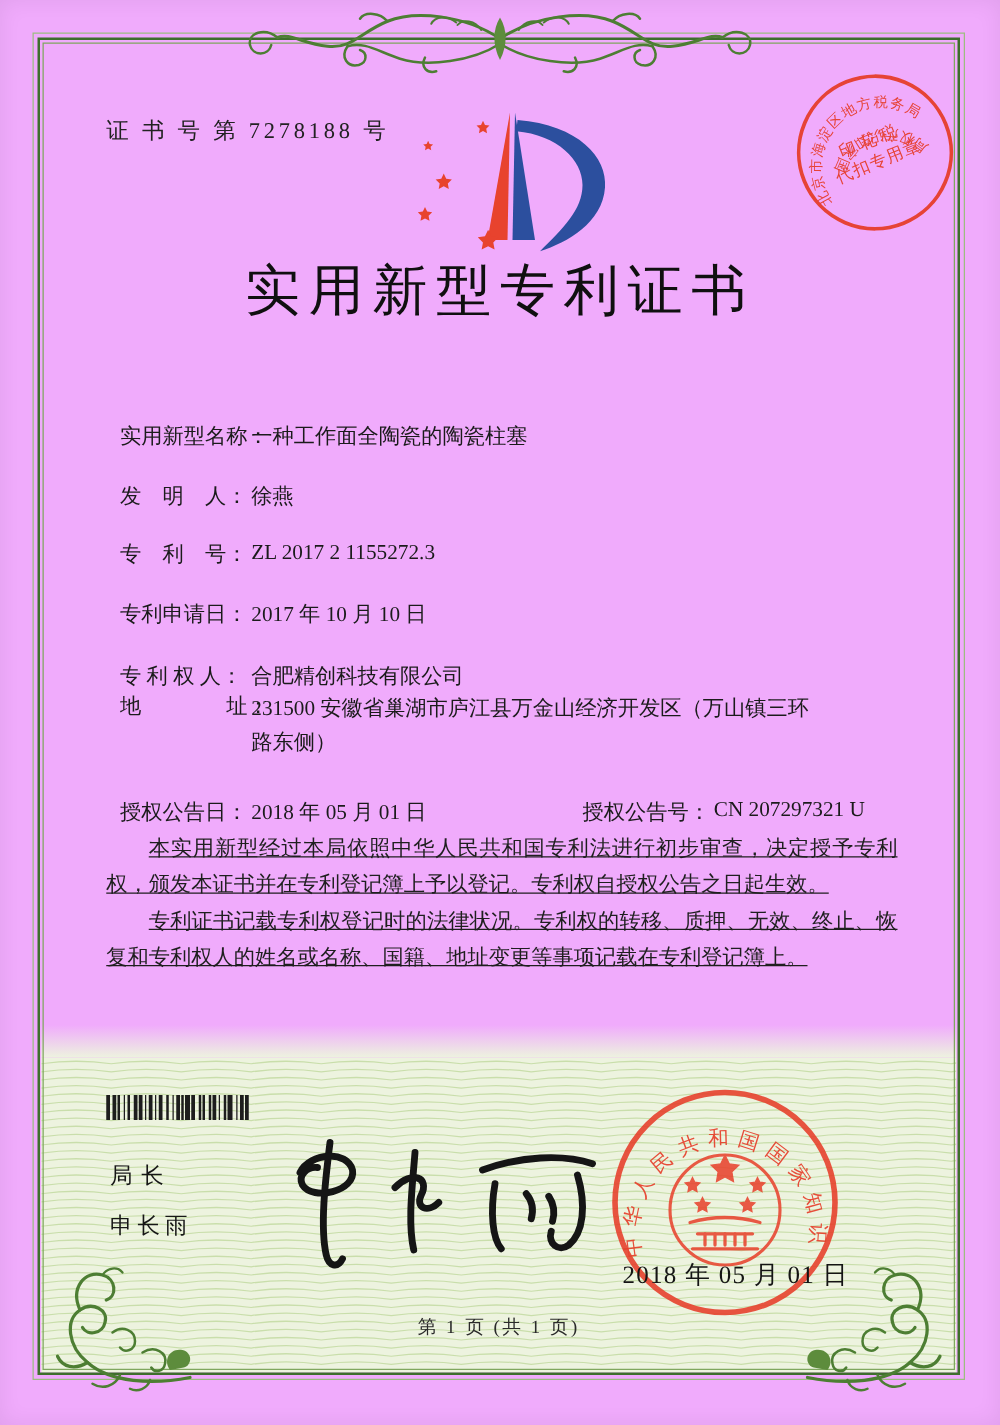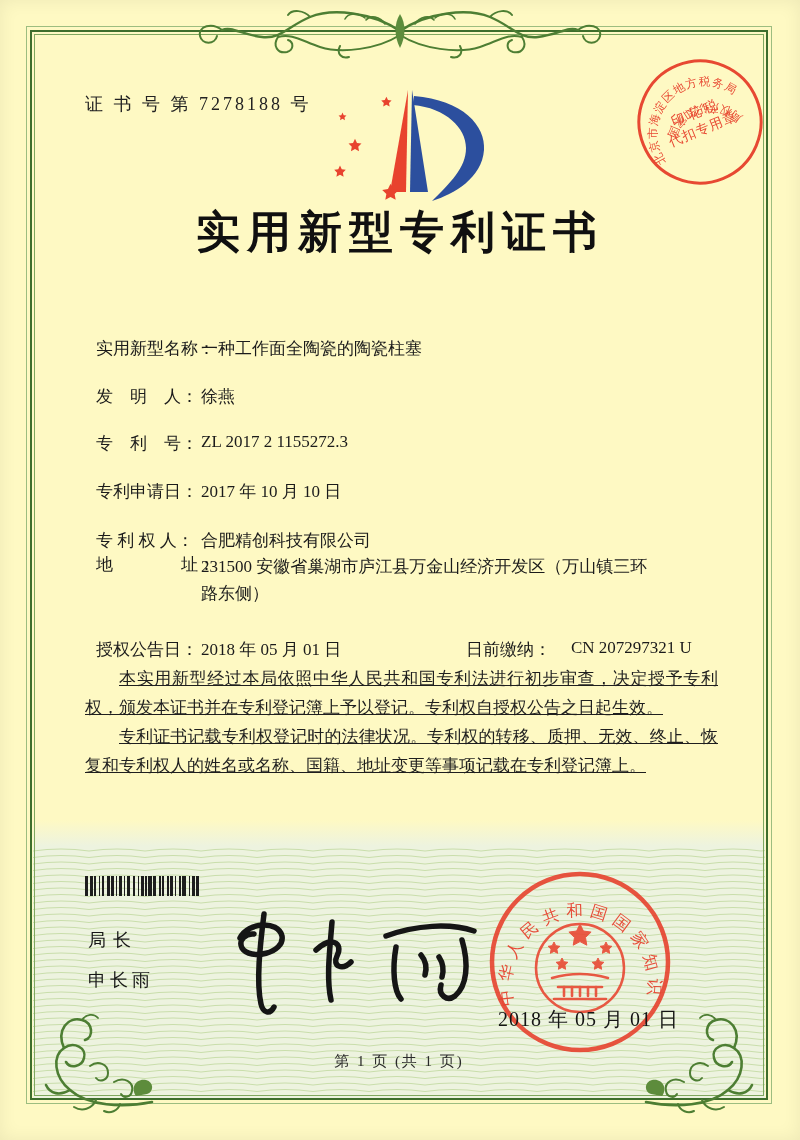--- a/index.html
+++ b/index.html
@@ -1,35 +1,35 @@
 <!DOCTYPE html>
 <html><head>
 <meta charset="utf-8">
 <style>
   html,body{margin:0;padding:0;background:#f4f4f2;}
   *{box-sizing:border-box;}
   .page{
     position:relative;width:800px;height:1140px;margin:0 auto;
-    background:#fef9c3;overflow:hidden;
+    background:#f0abfc;overflow:hidden;
     font-family:"Liberation Serif","DejaVu Serif",serif;
     box-shadow:inset 0 0 18px rgba(0,0,0,.07);
   }
   
   .frame{position:absolute;left:30px;top:30px;width:738px;height:1070px;border:2.5px solid #3e6e2c;}
   .frame .inner{position:absolute;inset:2px;border:1px solid #7fa75e;}
   .frame .outer{position:absolute;inset:-6px;border:1px solid #9cbd80;}
   
   .guilloche{position:absolute;left:33px;top:846px;width:732px;height:252px;background:#edf3df;}
   .guilloche-fade{position:absolute;left:33px;top:820px;width:732px;height:26px;
     background:linear-gradient(to bottom,rgba(237,243,223,0),#edf3df);}
   .cert-number{position:absolute;left:85px;top:92px;font-size:18px;letter-spacing:3px;color:#222;}
   .logo{position:absolute;left:318px;top:86px;}
   .tax-stamp{position:absolute;left:630px;top:52px;transform:rotate(-22deg);opacity:.93;}
   .title{position:absolute;left:0;top:203px;width:100%;text-align:center;
-    font-size:44px;font-weight:700;letter-spacing:7px;color:#101010;}
+    font-size:44px;font-weight:400;letter-spacing:7px;color:#101010;}
   .row{position:absolute;left:85px;font-size:17px;color:#1b1b1b;white-space:nowrap;}
   .row .lbl{display:inline-block;margin-left:11px;}
   .row .val{position:absolute;left:116px;top:0;white-space:nowrap;font-weight:500;}
   .row .val.wrap{white-space:normal;width:448px;line-height:27px;}
   .row2col{left:455px;}
   .paras{position:absolute;left:85px;top:664px;width:633px;font-size:17px;line-height:29px;
     color:#1f1f1f;text-align:justify;}
   .paras p{margin:0;text-indent:2em;text-decoration:underline;}
   .barcode{position:absolute;left:85px;top:876px;width:216px;height:20px;display:flex;align-items:stretch;}
   .barcode i{display:block;height:100%;}
@@ -169,21 +169,21 @@
   </div>
   <div class="row" style="top:553px">
     <span class="lbl">地　　　　址：</span>
     <span class="val wrap">231500 安徽省巢湖市庐江县万金山经济开发区（万山镇三环路东侧）</span>
   </div>
   <div class="row" style="top:638px">
     <span class="lbl">授权公告日：</span>
     <span class="val">2018 年 05 月 01 日</span>
   </div>
   <div class="row row2col" style="top:638px">
-    <span class="lbl">日前缴纳：</span>
+    <span class="lbl">授权公告号：</span>
     <span class="val">CN 207297321 U</span>
   </div>
 
   <div class="paras">
     <p>本实用新型经过本局依照中华人民共和国专利法进行初步审查，决定授予专利权，颁发本证书并在专利登记簿上予以登记。专利权自授权公告之日起生效。</p>
     <p>专利证书记载专利权登记时的法律状况。专利权的转移、质押、无效、终止、恢复和专利权人的姓名或名称、国籍、地址变更等事项记载在专利登记簿上。</p>
   </div>
 
   <div class="barcode" id="barcode">
       <i style="width: 3.1px; background: rgb(29, 29, 29);"></i>

